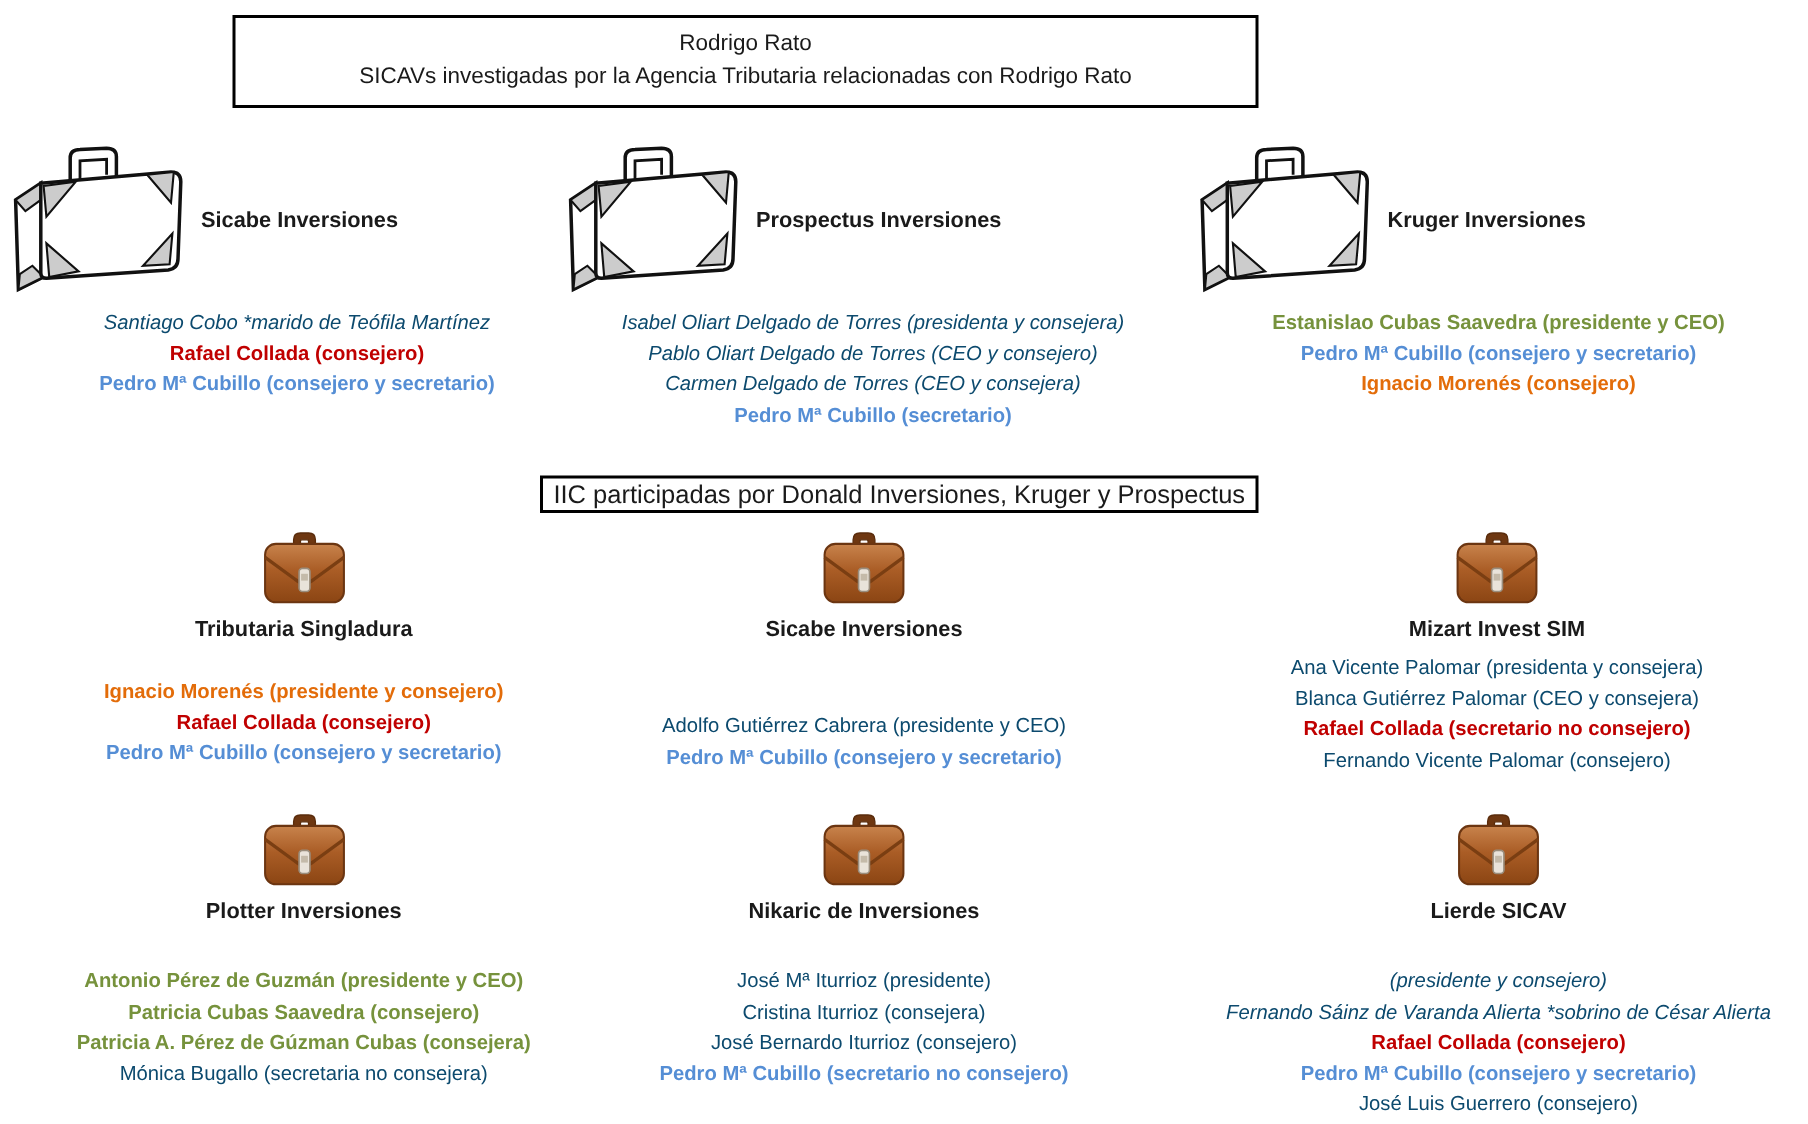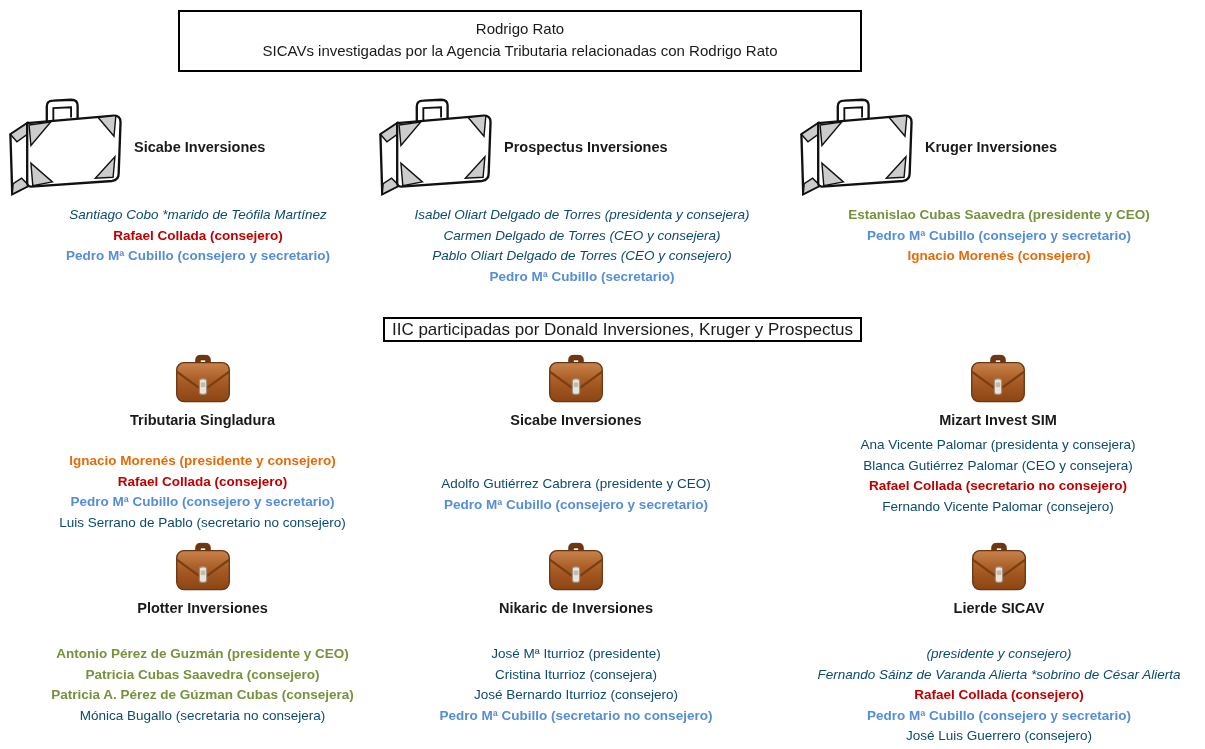--- a/index.html
+++ b/index.html
@@ -2,21 +2,21 @@
 <html style="--red: #C00000; --blue: #558ED5; --green: #76923C; --orange: #E36C09;"><head>
 <meta charset="utf-8">
 <style>
   html,body { margin:0; padding:0; }
   body {
     width:1205px; height:749px; position:relative;
     background:#ffffff; color:#1a1a1a;
     font-family:"Liberation Sans", sans-serif;
     overflow:hidden;
   }
-  .abs { position:absolute;margin-left:23px; }
+  .abs { position:absolute; }
   .bordered-box {
     border:2px solid #000;
     box-sizing:border-box;
     text-align:center;
     background:#fff;
   }
   #title-box { left:155px; top:10px; width:684px; height:62px; padding-top:6px; }
   .title-line { font-size:15px; line-height:22px; }
   #banner-box { left:360px; top:317px; width:479px; height:25px; }
   .banner-text { font-size:17px; line-height:21px; }
@@ -112,22 +112,22 @@
     <polygon points="29,34 52,31 31,56" fill="#ccc" stroke="#111" stroke-width="1.5"></polygon>
     <polygon points="103,26 122,24 120,46" fill="#ccc" stroke="#111" stroke-width="1.5"></polygon>
     <polygon points="121,68 119,90 100,91" fill="#ccc" stroke="#111" stroke-width="1.5"></polygon>
     <polygon points="31,75 33,99 54,95" fill="#ccc" stroke="#111" stroke-width="1.5"></polygon>
   </svg>
 </span>
     <span class="company-label">Prospectus Inversiones</span>
   </div>
   <div class="members gap-4">
       <div class="member member-italic color-black">Isabel Oliart Delgado de Torres (presidenta y consejera)</div>
+      <div class="member member-italic color-black">Pablo Oliart Delgado de Torres (CEO y consejero)</div>
       <div class="member member-italic color-black">Carmen Delgado de Torres (CEO y consejera)</div>
-      <div class="member member-italic color-black">Pablo Oliart Delgado de Torres (CEO y consejero)</div>
       <div class="member member-bold color-blue">Pedro Mª Cubillo (secretario)</div>
     </div>
 </div>
 
 <div class="company c-kruger">
   <div class="row1-header">
     <span class="icon-slot">
   <svg viewBox="0 0 135 112" width="126" height="105">
     <path d="M48 30 L48 14 Q48 8 55 8 L74 7 Q81 7 81 13 L81 27" fill="#fff" stroke="#111" stroke-width="2.5"></path>
     <path d="M55 29 L55 16 L74 15 L74 26" fill="none" stroke="#111" stroke-width="2"></path>
@@ -162,21 +162,20 @@
     <path d="M3 23 L25 39 Q32 45 39 39 L61 23" fill="none" stroke="#7A3E12" stroke-width="2.5"></path>
     <rect x="28" y="31" width="8" height="17" rx="2.5" fill="#E9E3DA" stroke="#9a8d7c" stroke-width="1.2"></rect>
     <rect x="29.5" y="35" width="5" height="5" fill="#c4baa9"></rect>
   </svg>
 </div>
   <div class="company-label label-center">Tributaria Singladura</div>
   <div class="members gap-23">
       <div class="member member-bold color-orange">Ignacio Morenés (presidente y consejero)</div>
       <div class="member member-bold color-red">Rafael Collada (consejero)</div>
       <div class="member member-bold color-blue">Pedro Mª Cubillo (consejero y secretario)</div>
-      <div class="member member-regular color-black">Luis Serrano de Pablo (secretario no consejero)</div>
     </div>
 </div>
 
 <div class="company c-sicabe">
   <div class="icon-wrap">
   <svg viewBox="0 0 64 60" width="58" height="56">
     <path d="M24 14 L24 10 Q24 5 29 5 L35 5 Q40 5 40 10 L40 14 L35 14 L35 11 Q35 10 34 10 L30 10 Q29 10 29 11 L29 14 Z" fill="#6E3711" stroke="#5a2c0c" stroke-width="1"></path>
     <rect x="3" y="13" width="58" height="43" rx="8" fill="url(#bcase-grad)" stroke="#6b3511" stroke-width="1.5"></rect>
     <path d="M3 23 L25 39 Q32 45 39 39 L61 23" fill="none" stroke="#7A3E12" stroke-width="2.5"></path>
     <rect x="28" y="31" width="8" height="17" rx="2.5" fill="#E9E3DA" stroke="#9a8d7c" stroke-width="1.2"></rect>

